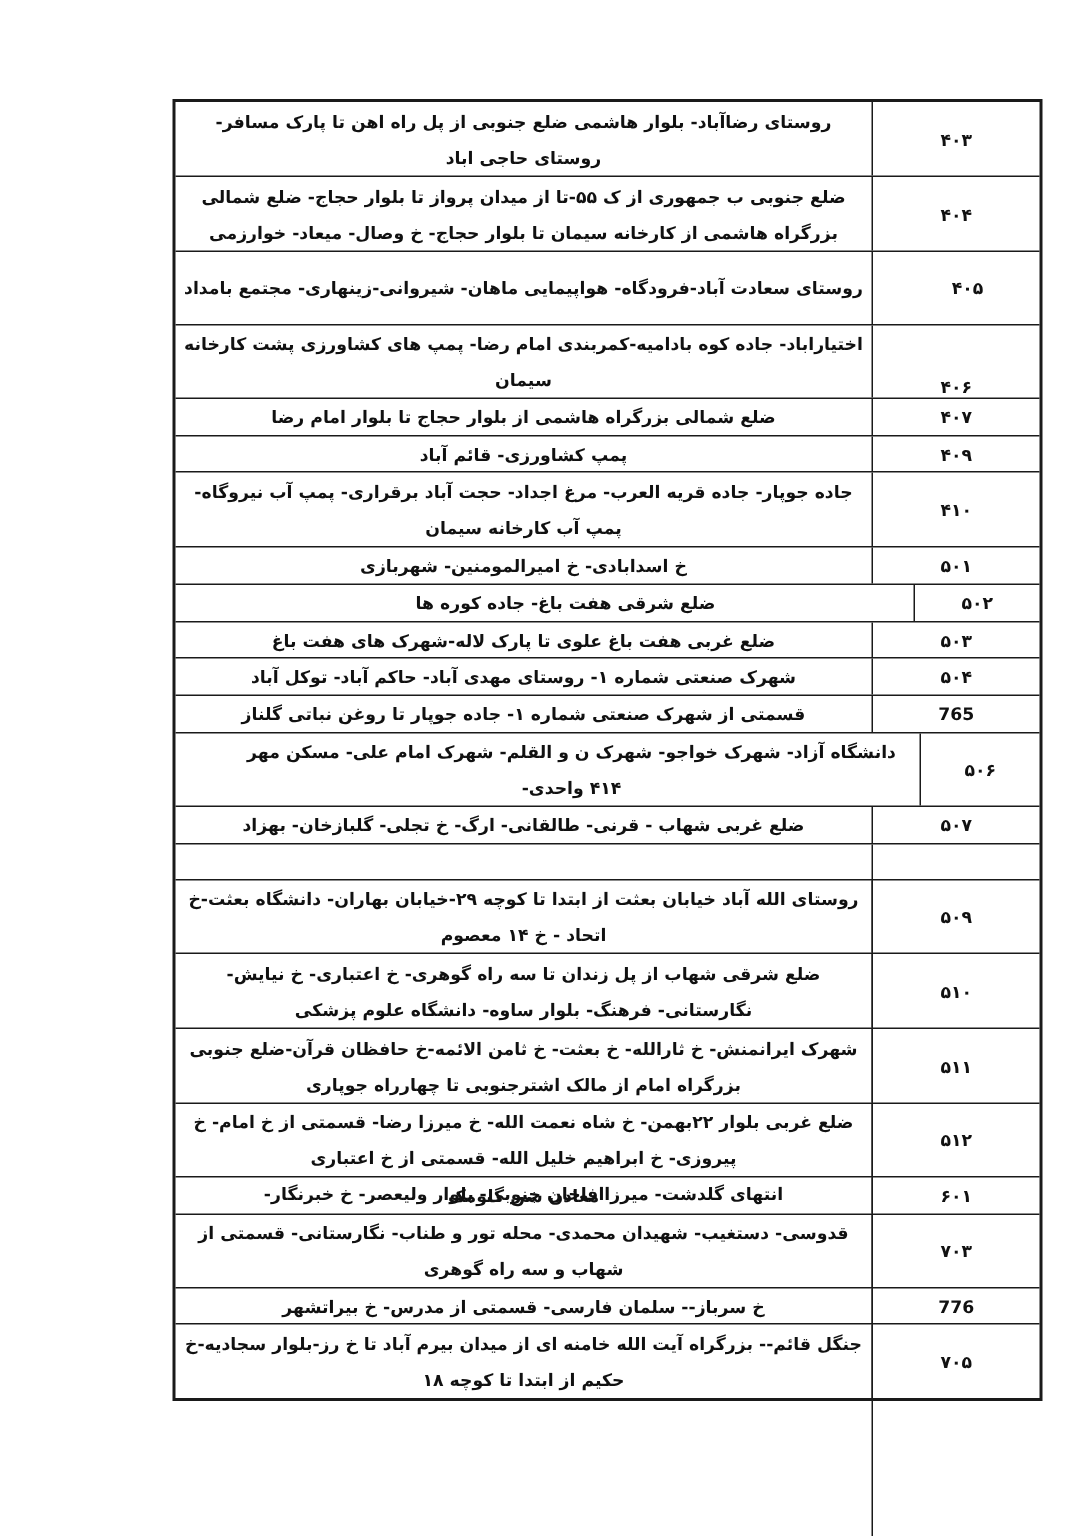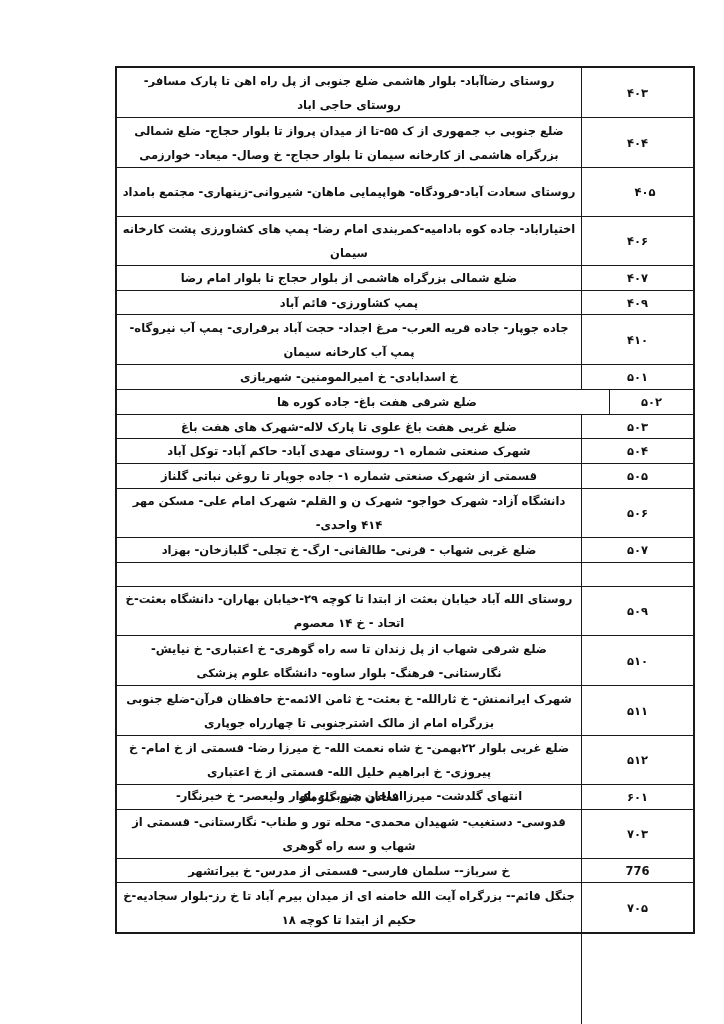--- a/index.html
+++ b/index.html
@@ -83,21 +83,21 @@
           <span>ضلع جنوبی ب جمهوری از ک ۵۵-تا از میدان پرواز تا بلوار حجاج- ضلع شمالی بزرگراه هاشمی از کارخانه سیمان تا بلوار حجاج- خ وصال- میعاد- خوارزمی</span>
         </div>
         <div class="cell-num">۴۰۴</div>
       </div>
       <div class="row" style="height: 49px; gap: 15px;">
         <div class="cell-desc">
           <span>روستای سعادت آباد-فرودگاه- هواپیمایی ماهان- شیروانی-زینهاری- مجتمع بامداد</span>
         </div>
         <div class="cell-num">۴۰۵</div>
       </div>
-      <div class="row" style="height: 49px;">
+      <div class="row" style="height: 49px; align-items: flex-end;">
         <div class="cell-desc">
           <span>اختیاراباد- جاده کوه بادامیه-کمربندی امام رضا- پمپ های کشاورزی پشت کارخانه سیمان</span>
         </div>
         <div class="cell-num">۴۰۶</div>
       </div>
       <div class="row" style="height: 25px;">
         <div class="cell-desc">
           <span>ضلع شمالی بزرگراه هاشمی از بلوار حجاج تا بلوار امام رضا</span>
         </div>
         <div class="cell-num">۴۰۷</div>
@@ -135,23 +135,23 @@
       <div class="row" style="height: 25px;">
         <div class="cell-desc">
           <span>شهرک صنعتی شماره ۱- روستای مهدی آباد- حاکم آباد- توکل آباد</span>
         </div>
         <div class="cell-num">۵۰۴</div>
       </div>
       <div class="row" style="height: 25px;">
         <div class="cell-desc">
           <span>قسمتی از شهرک صنعتی شماره ۱- جاده جوپار تا روغن نباتی گلناز</span>
         </div>
-        <div class="cell-num">۵۰۵</div>
-      </div>
-      <div class="row" style="height: 49px;">
+        <div class="cell-num">765</div>
+      </div>
+      <div class="row" style="height: 49px; padding-left: 32px;">
         <div class="cell-desc">
           <span>دانشگاه آزاد- شهرک خواجو- شهرک ن و القلم- شهرک امام علی- مسکن مهر ۴۱۴ واحدی-</span>
         </div>
         <div class="cell-num">۵۰۶</div>
       </div>
       <div class="row" style="height: 25px;">
         <div class="cell-desc">
           <span>ضلع غربی شهاب - قرنی- طالقانی- ارگ- خ تجلی- گلبازخان- بهزاد</span>
         </div>
         <div class="cell-num">۵۰۷</div>

